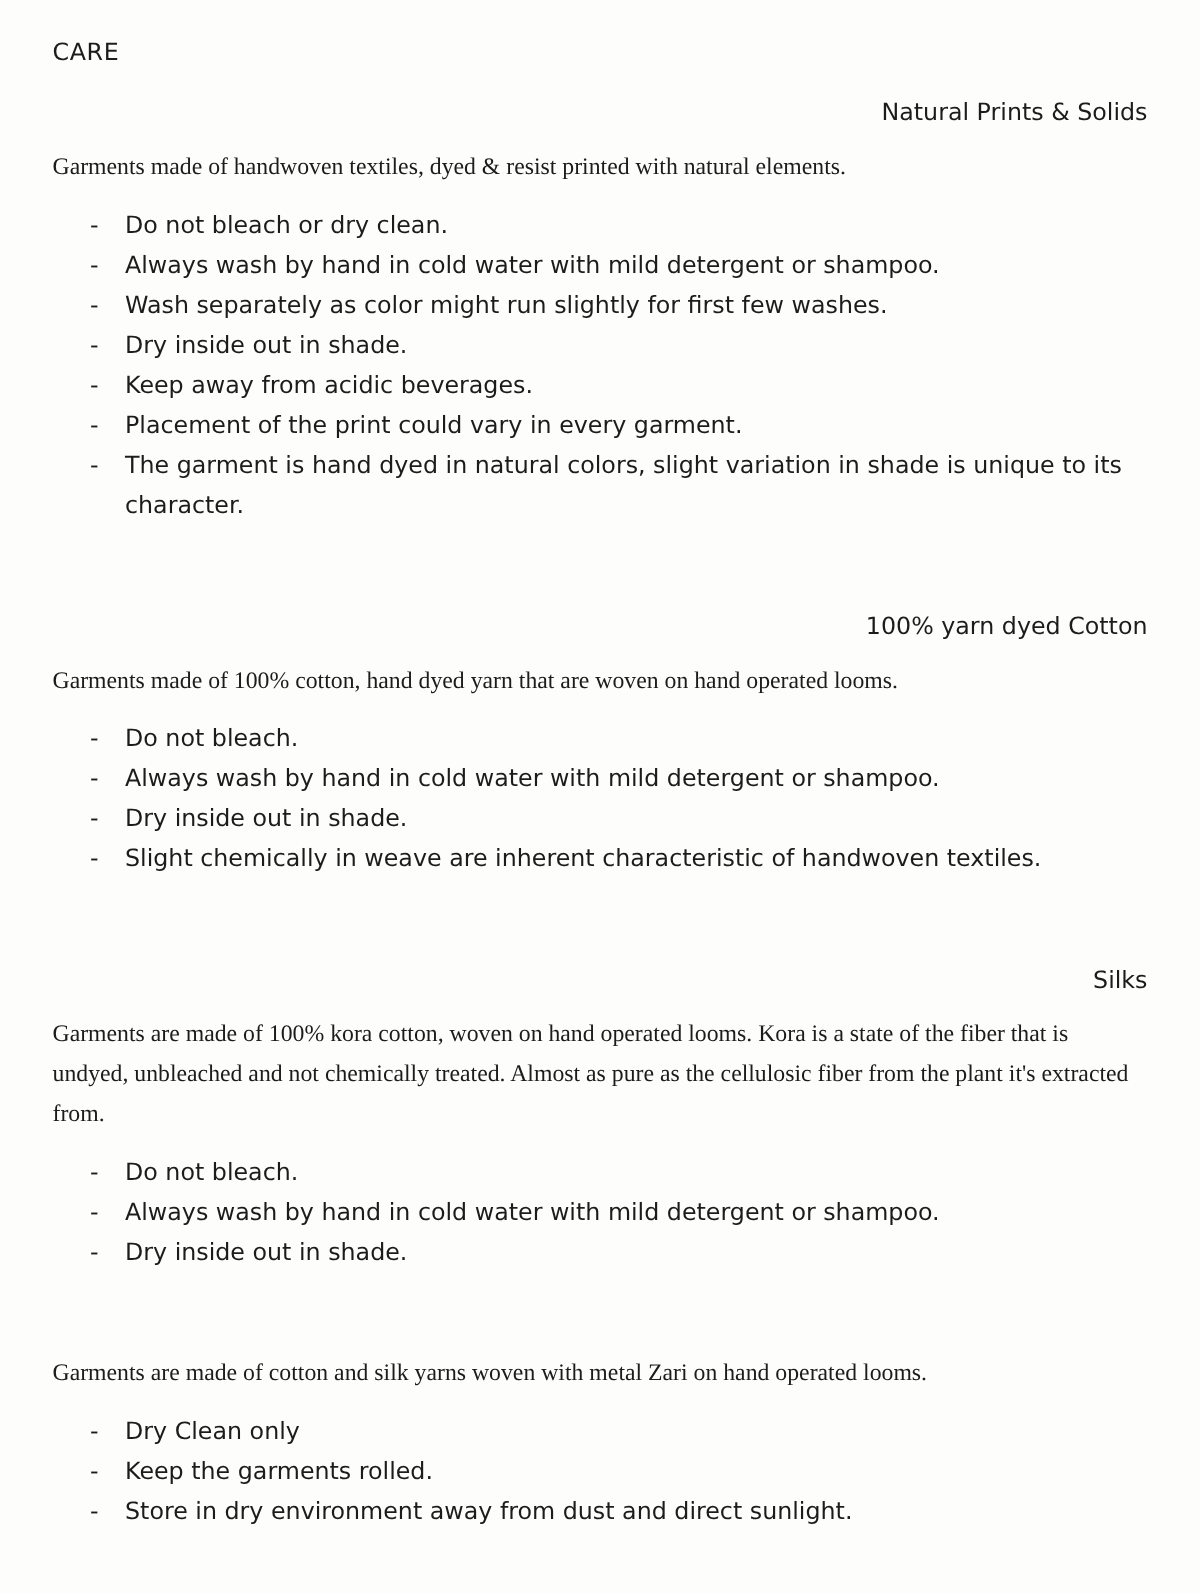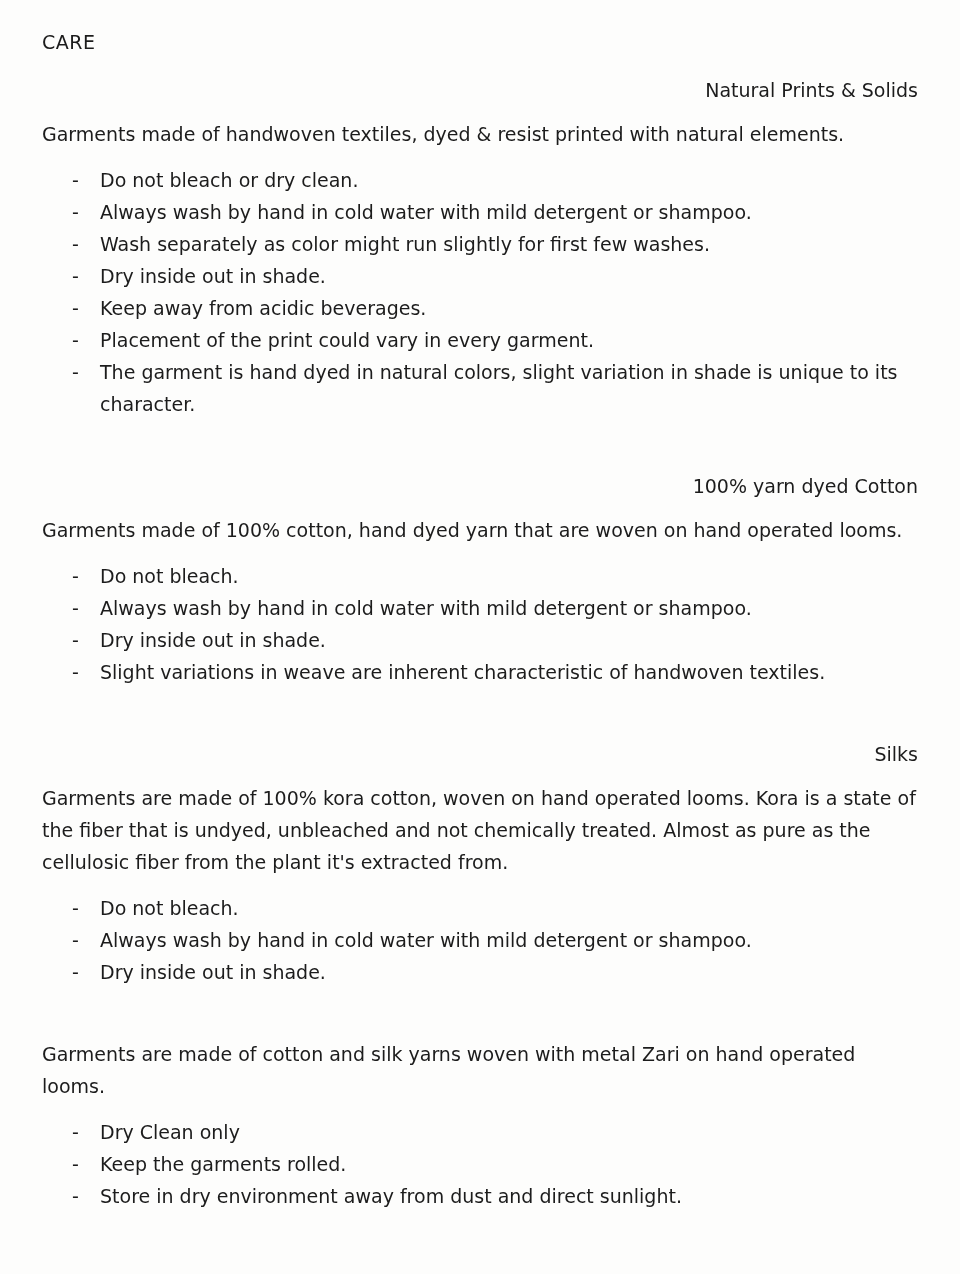--- a/index.html
+++ b/index.html
@@ -22,32 +22,33 @@
     background: #fdfdfc;
   }
   .doc-title {
     font-size: 19px;
     line-height: 32px;
     letter-spacing: 0.5px;
     margin: 0 0 16px 0;
     font-weight: 400;
   }
   .section { margin: 0; }
-  .section + .section { margin-top: 50px; }
+  .section + .section { margin-top: 65px; }
   .section-heading {
     font-size: 19px;
     line-height: 32px;
     margin: 0 0 12px 0;
     font-weight: 400;
     text-align: right;
   }
   .section-description {
     font-size: 19px;
     line-height: 32px;
     margin: 0 0 14px 0;
+    font-family: Liberation Serif, serif;
   }
   ul.care-list {
     list-style: none;
     margin: 0;
     padding: 0;
   }
   ul.care-list li {
     display: flex;
     align-items: flex-start;
     font-size: 19px;
@@ -117,21 +118,21 @@
         <li>
           <span class="marker">-</span>
           <span class="li-text">Always wash by hand in cold water with mild detergent or shampoo.</span>
         </li>
         <li>
           <span class="marker">-</span>
           <span class="li-text">Dry inside out in shade.</span>
         </li>
         <li>
           <span class="marker">-</span>
-          <span class="li-text">Slight variations in weave are inherent characteristic of handwoven textiles.</span>
+          <span class="li-text">Slight chemically in weave are inherent characteristic of handwoven textiles.</span>
         </li>
       </ul>
   </section>
 
   <section class="section">
     <h2 class="section-heading">Silks</h2>
     <p class="section-description">Garments are made of 100% kora cotton, woven on hand operated looms. Kora is a state of the fiber that is undyed, unbleached and not chemically treated. Almost as pure as the cellulosic fiber from the plant it's extracted from.</p>
     <ul class="care-list">
         <li>
           <span class="marker">-</span>

